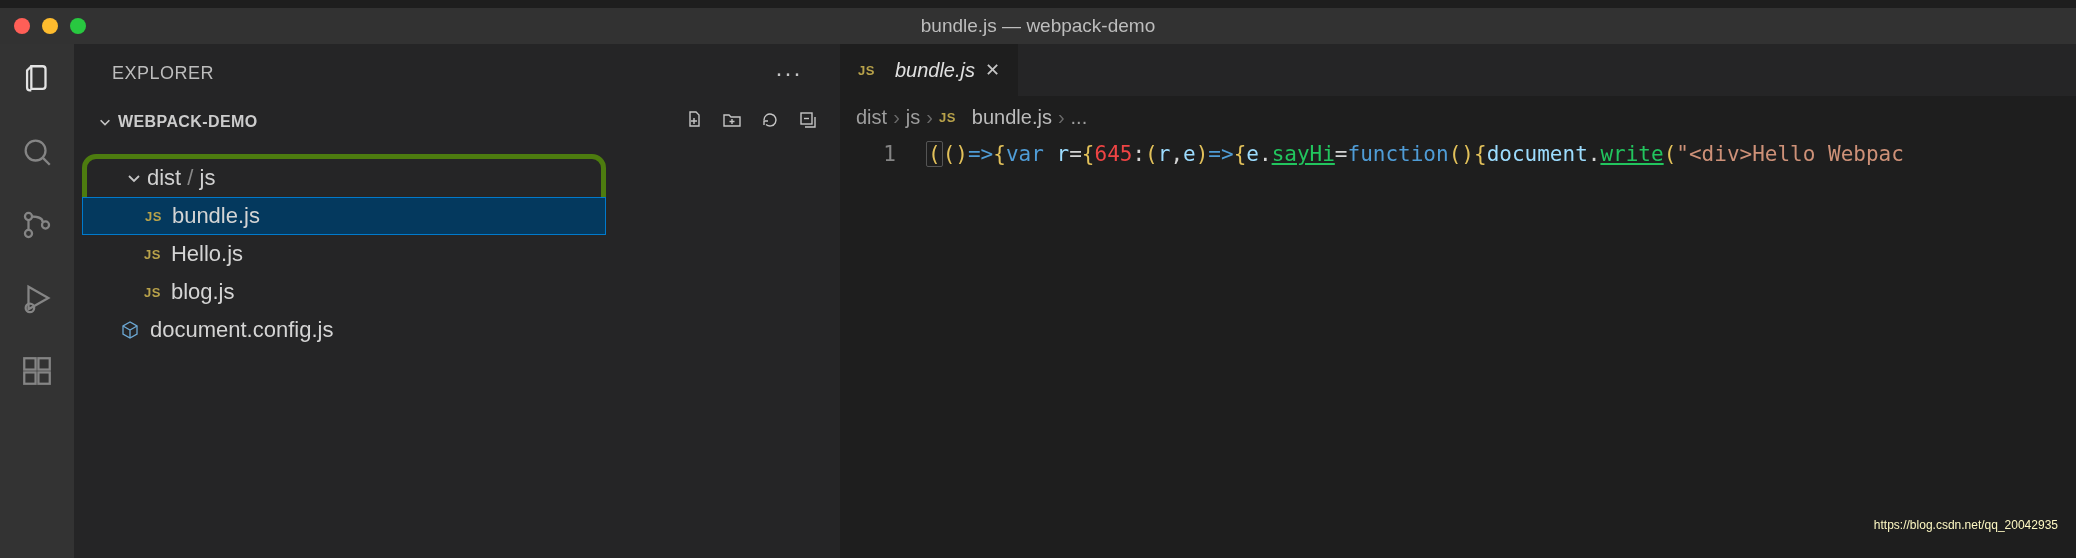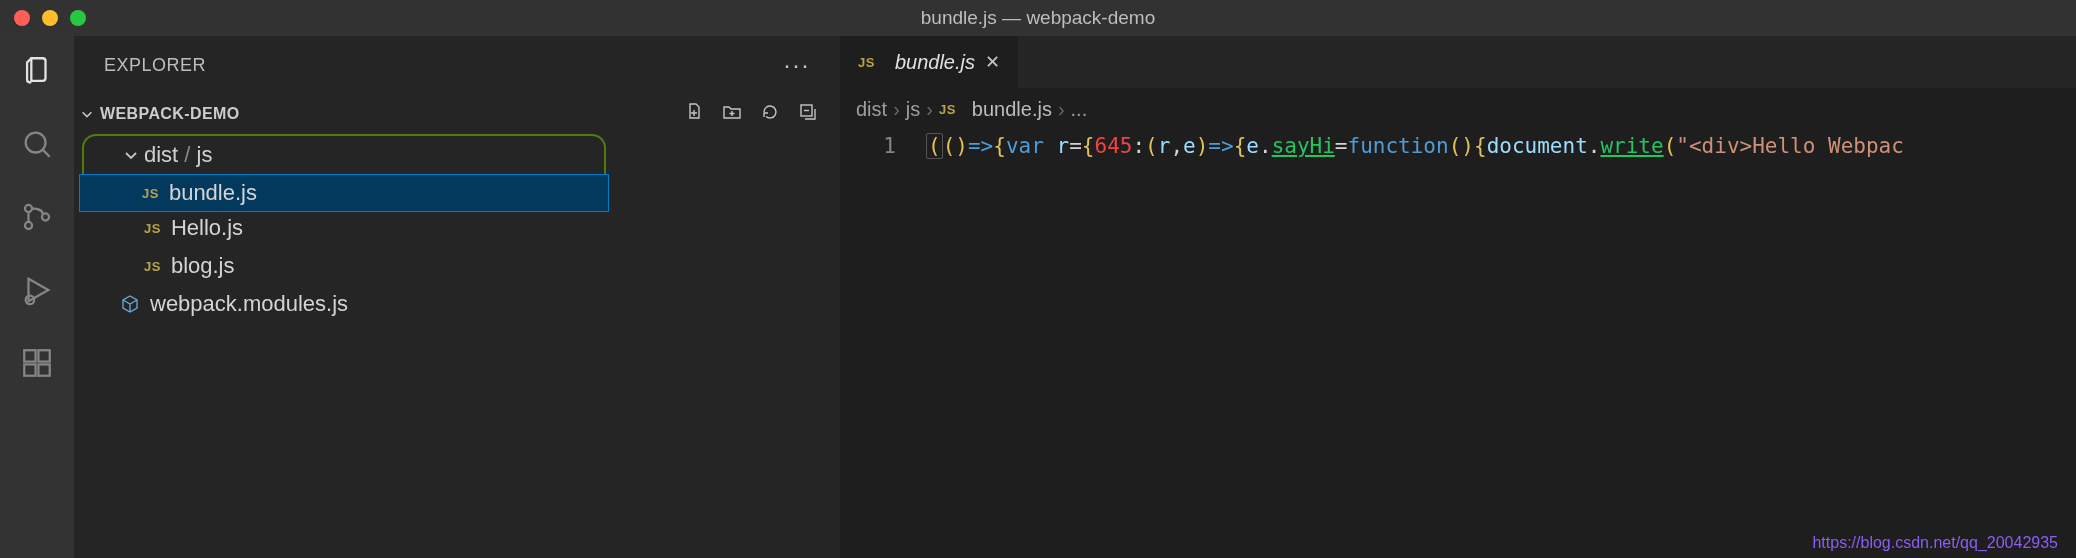--- a/index.html
+++ b/index.html
@@ -9,20 +9,21 @@
     background: #1e1e1e;
     color: #ccc;
     font-size: 20px;
   }
   .titlebar {
     height: 36px;
     background: #323232;
     display: flex;
     align-items: center;
     position: relative;
+    margin-top: 8px;
   }
   .traffic {
     position: absolute;
     left: 14px; top: 50%; transform: translateY(-50%);
     display: flex; gap: 12px;
   }
   .dot { width: 16px; height: 16px; border-radius: 50%; }
   .dot.red { background: #ff5f57; }
   .dot.yellow { background: #febc2e; }
   .dot.green { background: #28c840; }
@@ -46,55 +47,55 @@
   .activity svg { width: 34px; height: 34px; }
   .explorer {
     width: 766px;
     background: #252526;
     display: flex;
     flex-direction: column;
   }
   .x-header {
     height: 58px;
     display: flex; align-items: center;
-    padding: 0 30px;
+    padding: 0 38px;
     letter-spacing: 0.5px;
   }
   .x-header .label { color: #bdbdbd; font-size: 18px; }
   .x-header .dots { margin-left: auto; color: #c5c5c5; font-size: 24px; letter-spacing: 1px; }
   .section-row {
     height: 38px;
     display: flex; align-items: center;
     padding-left: 22px;
     color: #c5c5c5;
     font-weight: 600;
     font-size: 16px;
     letter-spacing: 0.4px;
   }
   .chev { display:inline-flex; width:18px; justify-content:center; margin-right:4px; }
   .workspace {
     height: 40px;
     display: flex; align-items: center;
-    padding-left: 4px;
+    padding-left: 22px;
     color: #cccccc;
     font-weight: 700;
     font-size: 16px;
     letter-spacing: 0.4px;
   }
   .workspace .actions {
     margin-left: auto;
     padding-right: 22px;
     display:flex; gap:18px;
     color:#c5c5c5;
   }
   .workspace .actions svg { width:20px; height:20px; }
   .highlight-box {
-    border: 2px solid #4d7c0f;
+    border: 5px solid #4d7c0f;
     border-radius: 14px;
-    margin: 0 8px 0 8px;
+    margin: 12px 8px 0 8px;
     width: 524px;
   }
   .tree-row {
     height: 38px;
     display: flex; align-items: center;
     font-size: 22px;
     color: #d4d4d4;
     cursor: pointer;
   }
   .tree-row.selected {
@@ -165,23 +166,23 @@
   }
   .tok-br { color:#e2c15a; }
   .tok-kw { color:#4f9cd6; }
   .tok-nm { color:#22c55e;text-decoration:underline; }
   .tok-num { color:#ef4444; }
   .tok-op { color:#d4d4d4; }
   .tok-str { color:#ce9178; }
   .tok-var { color:#9cdcfe; }
   .watermark {
     position:absolute;
-    right: 18px; bottom: 6px;
-    font-size: 16px;
-    color: #8b5cf6;
+    right: 18px; bottom: 26px;
+    font-size: 12px;
+    color: #fef9c3;
   }
   .code-hl { border:1px solid #555; border-radius:2px; padding:0 1px; }
 </style>
 </head>
 <body>
 
 <div class="titlebar">
   <div class="traffic">
     <div class="dot red"></div>
     <div class="dot yellow"></div>
@@ -291,21 +292,21 @@
         <span class="indent" style="width:70px;"></span>
         <span class="js-badge">JS</span>
         <span>blog.js</span>
       </div>
       <div class="tree-row">
         <span class="indent" style="width:46px;"></span>
         <svg class="cube" viewBox="0 0 20 20" fill="none" stroke="#6ca8d4" stroke-width="1.3">
             <path d="M10 2 3 6v8l7 4 7-4V6z"></path>
             <path d="M3 6l7 4 7-4M10 10v8"></path>
           </svg>
-        <span>webpack.modules.js</span>
+        <span>document.config.js</span>
       </div>
     </div>
   </div>
 
   <div class="editor">
     <div class="tabs">
       <div class="tab">
         <span class="js-badge" style="font-style:normal;">JS</span>
         <span>bundle.js</span>
         <span class="close">✕</span>

